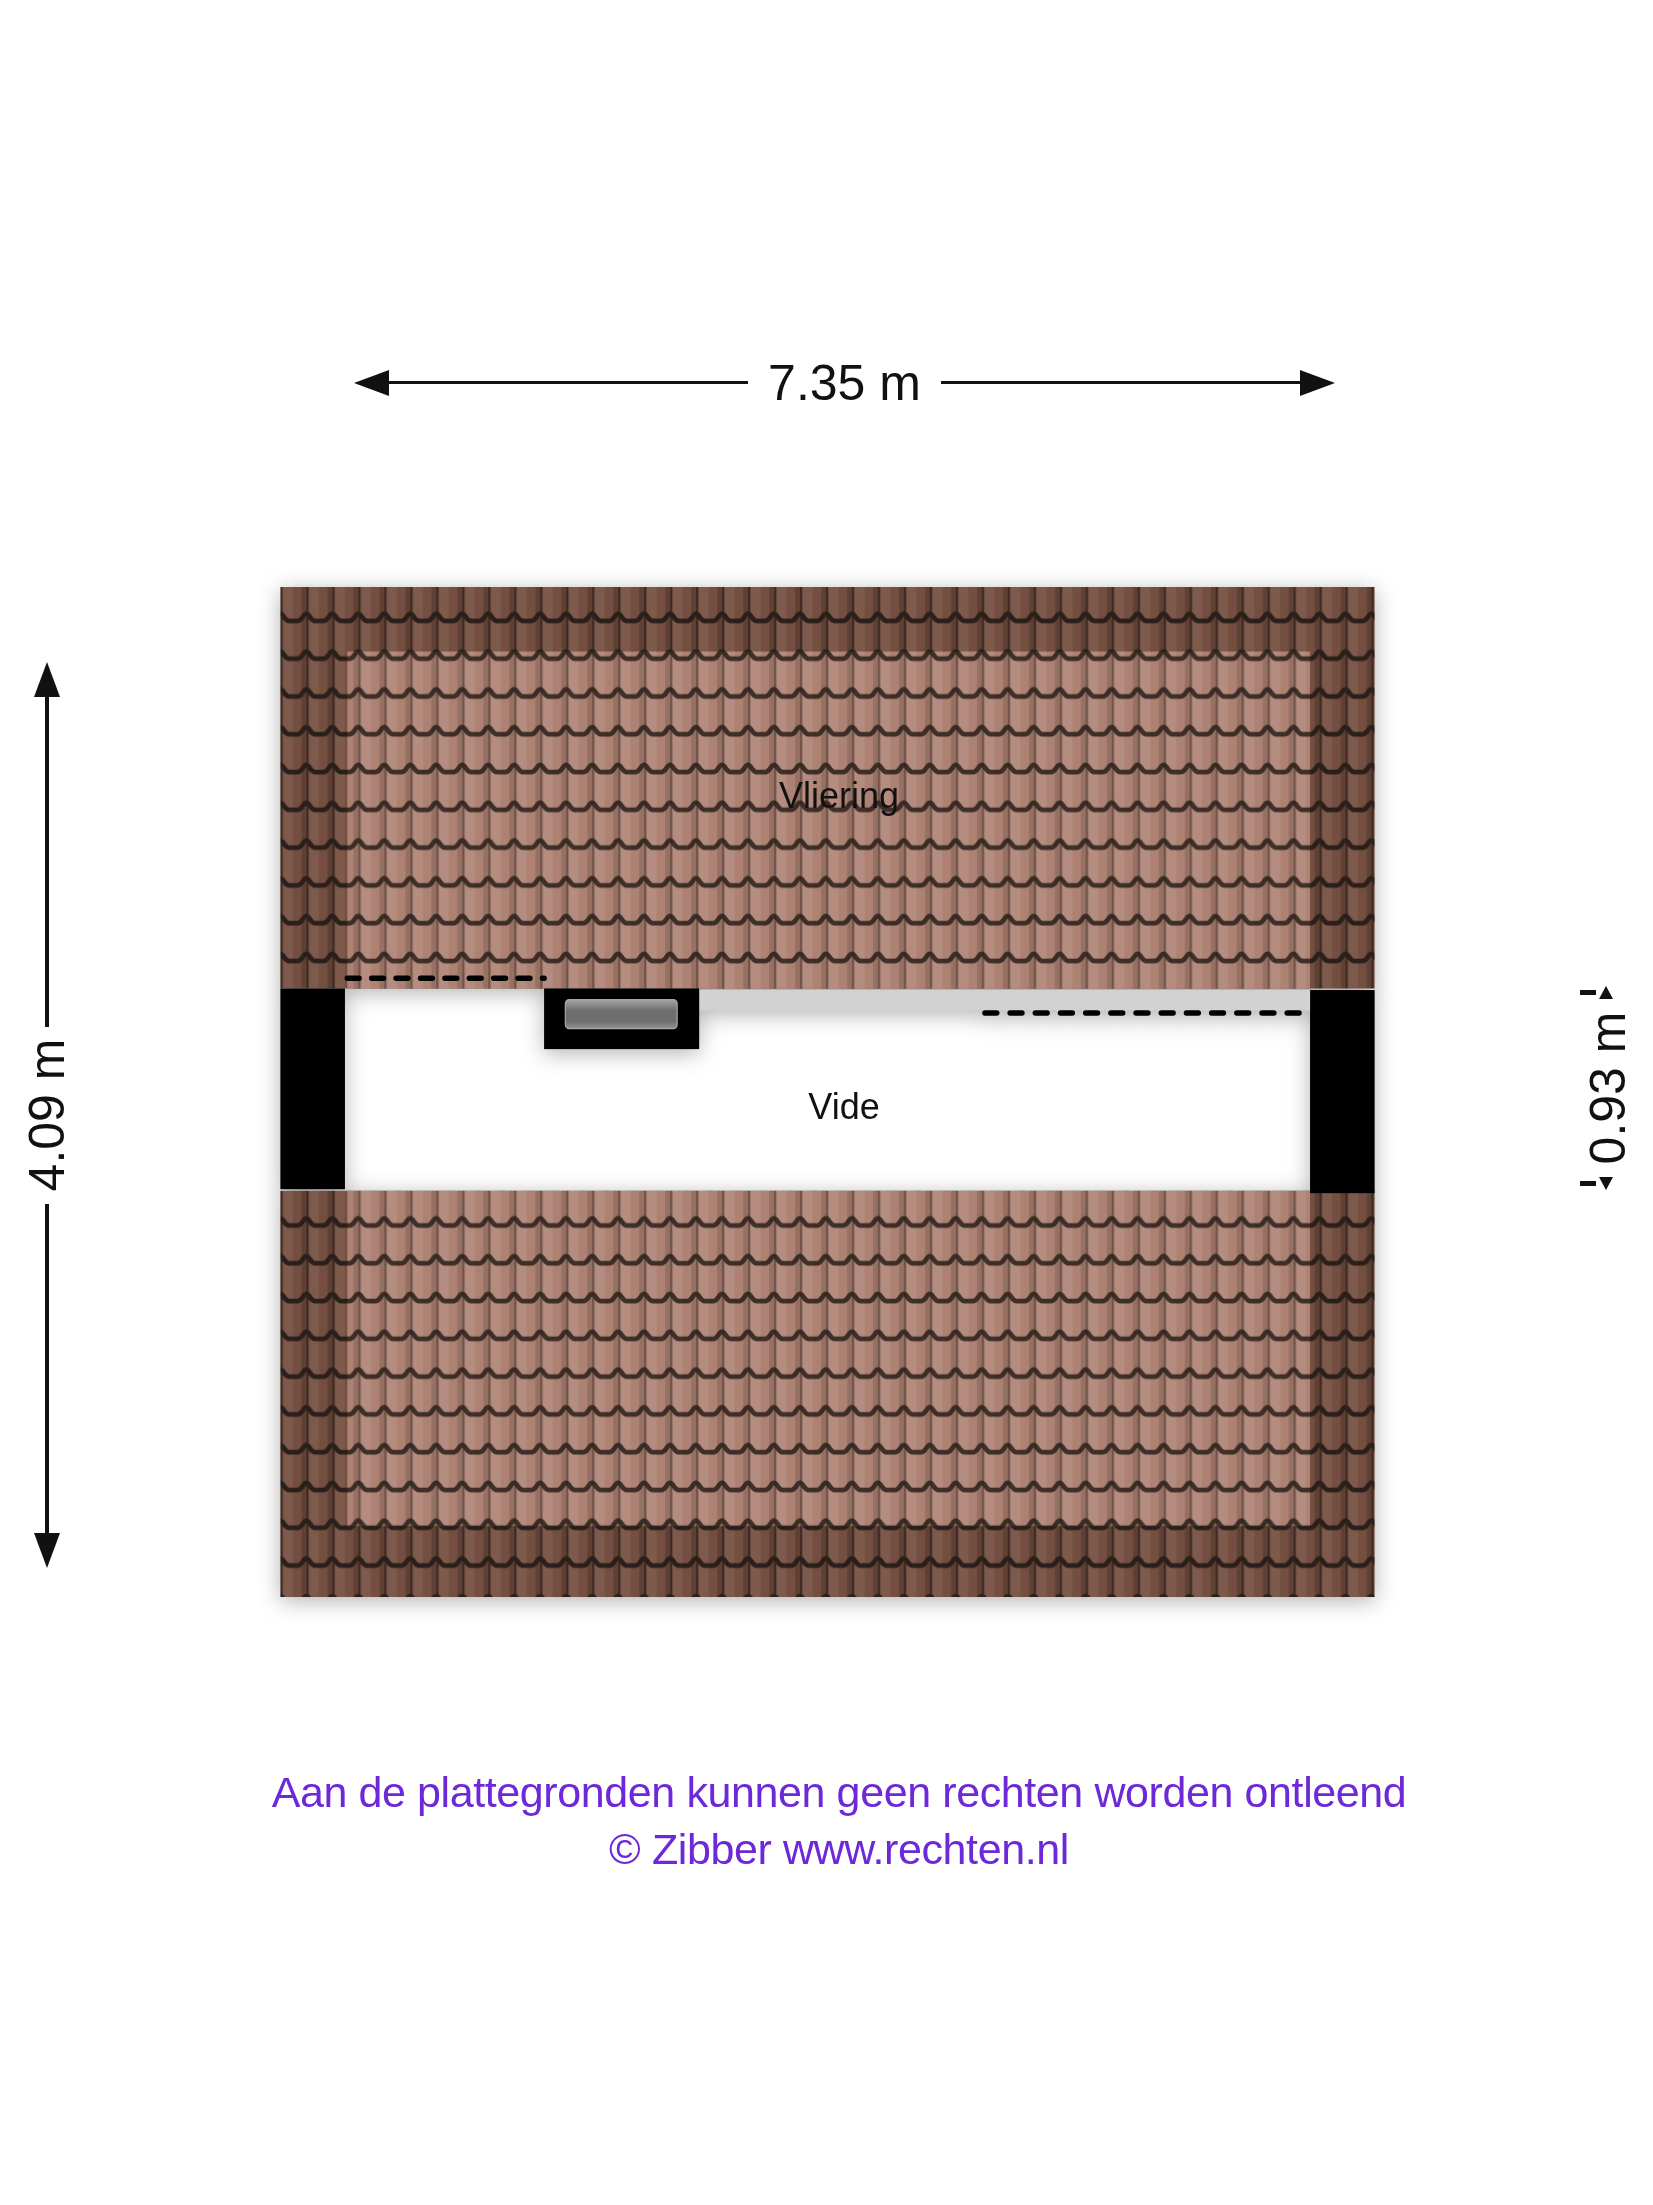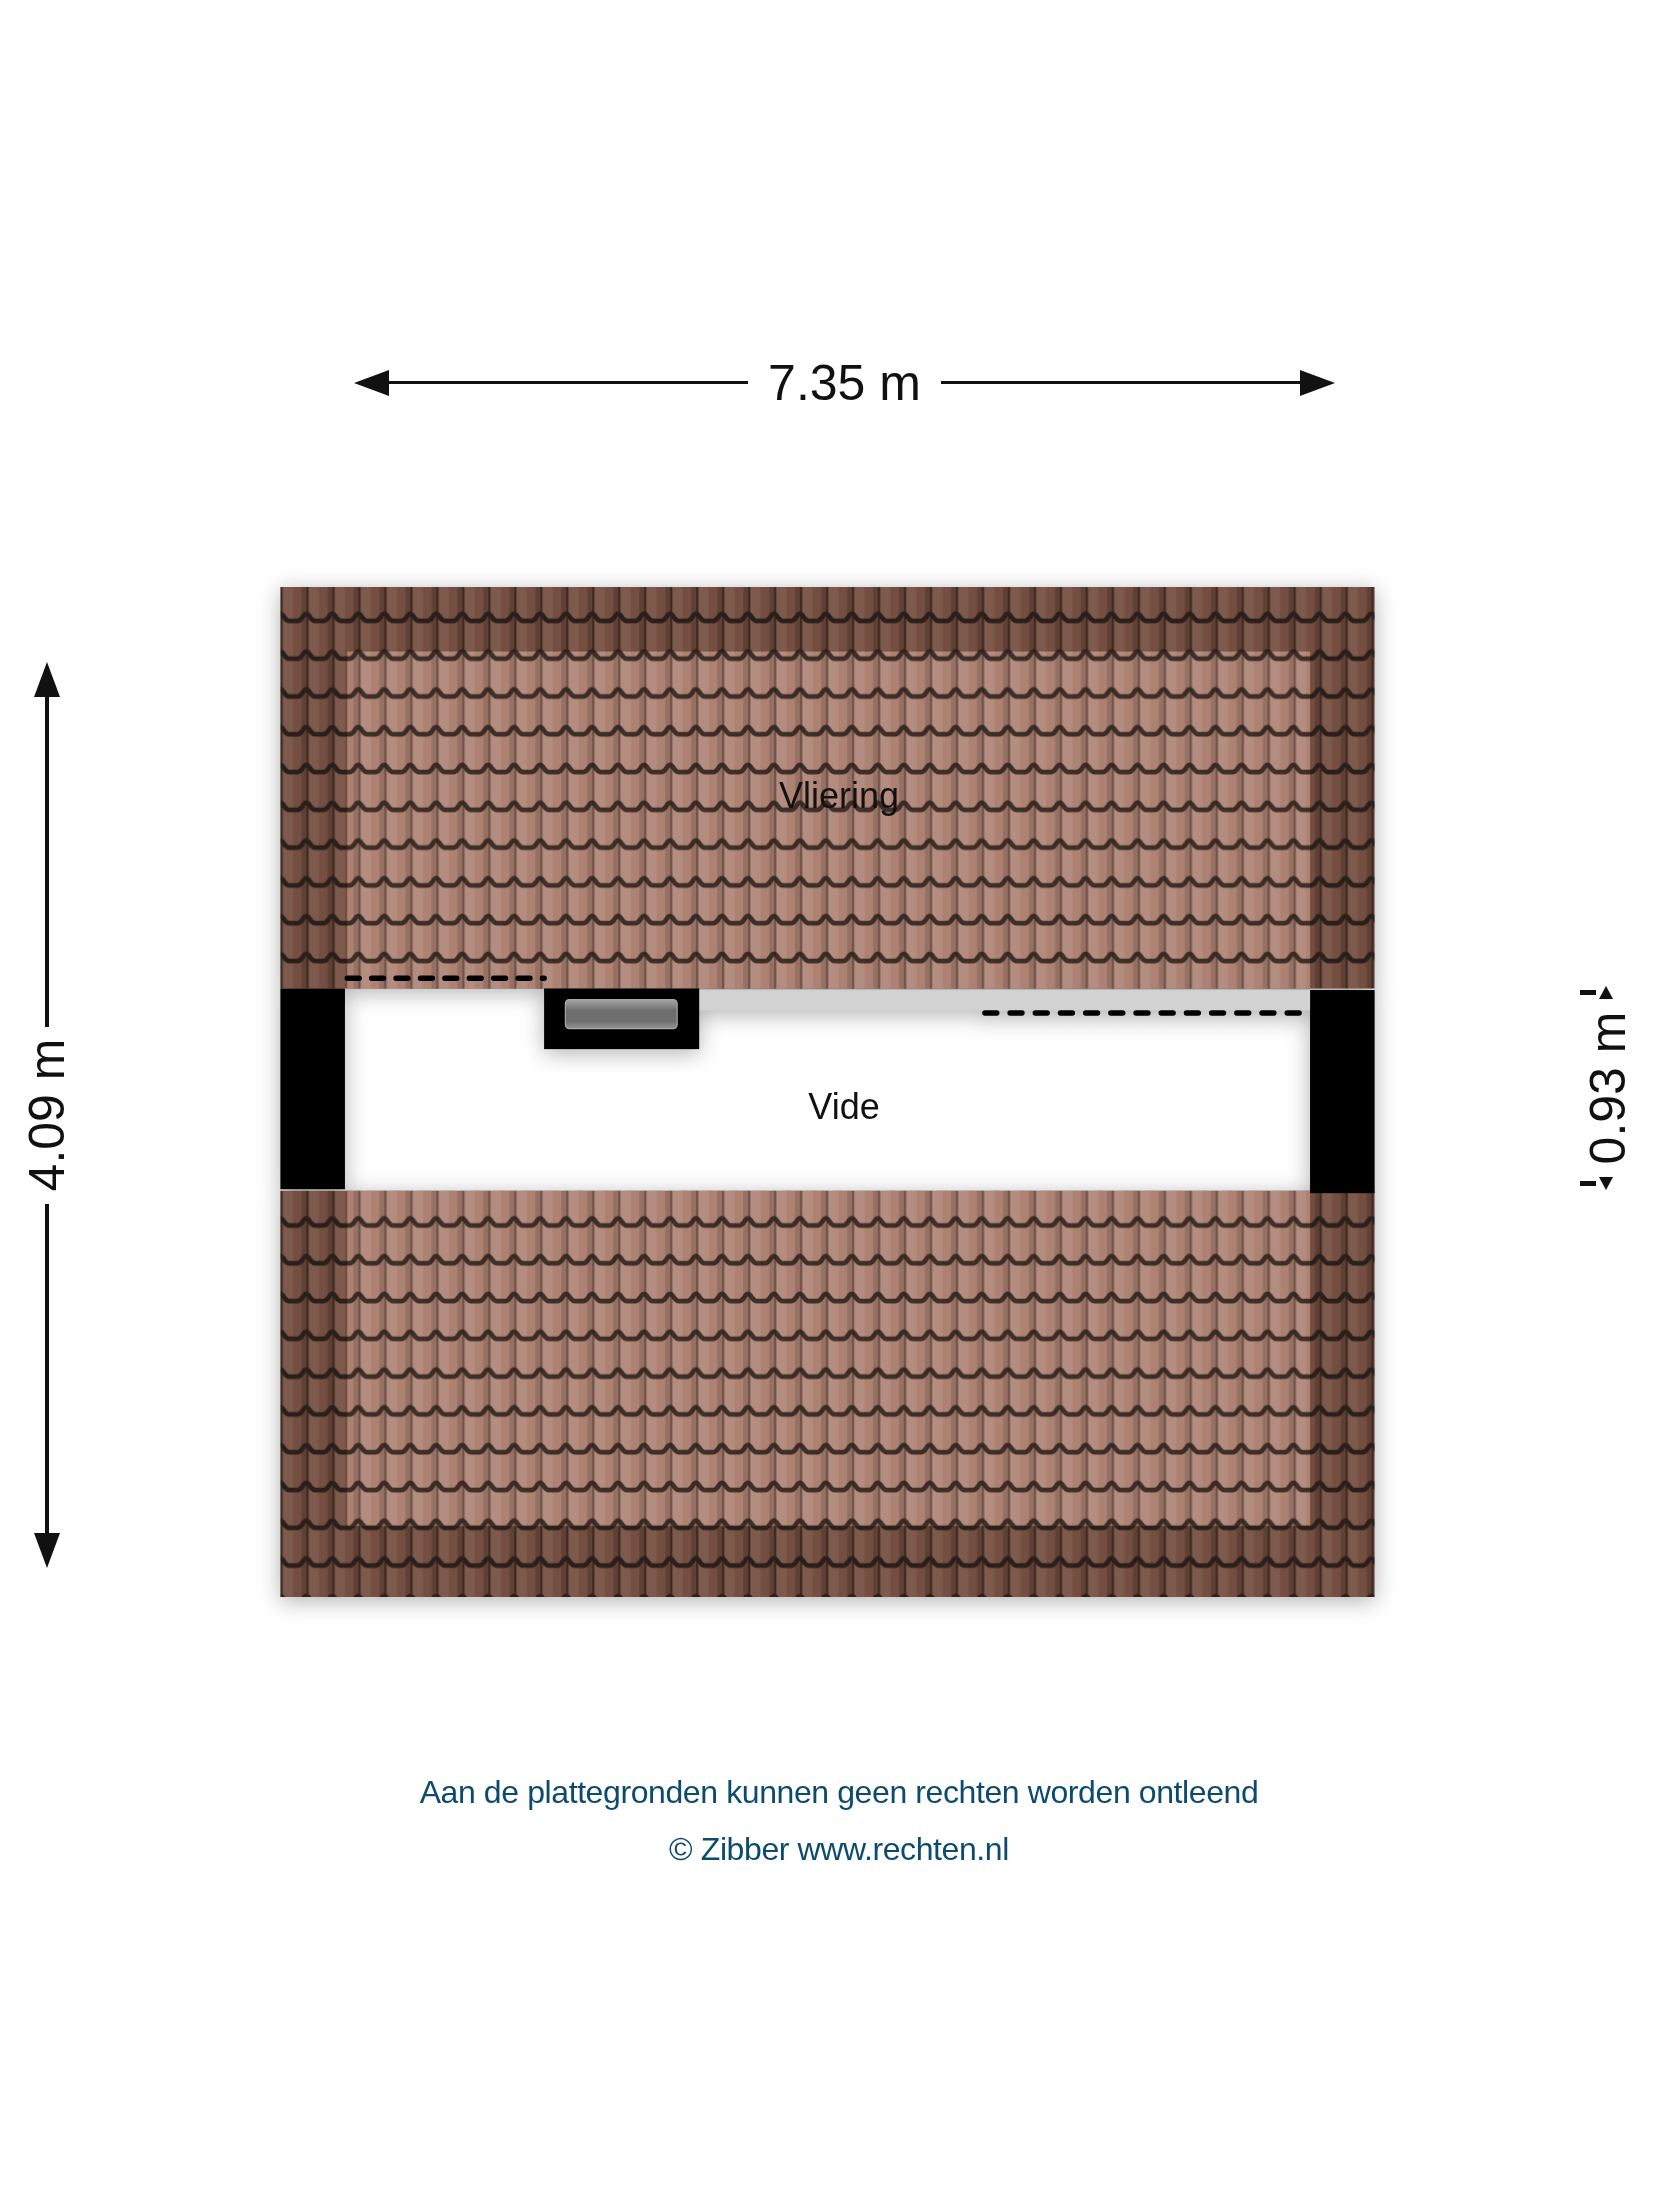--- a/index.html
+++ b/index.html
@@ -152,24 +152,24 @@
 
   
   .footer {
     position: absolute;
     top: 1764px;
     left: 0;
     width: 100%;
     padding-left: 24px;
     box-sizing: border-box;
     text-align: center;
-    font-size: 32px;
+    font-size: 43px;
     line-height: 57px;
     letter-spacing: -0.4px;
-    color: #0c4a6e;
+    color: #6d28d9;
   }
 </style>
 </head>
 <body>
 
 <div class="canvas">
 
   <div class="dim-h">
     <div class="head-left"></div>
     <div class="line"></div>

